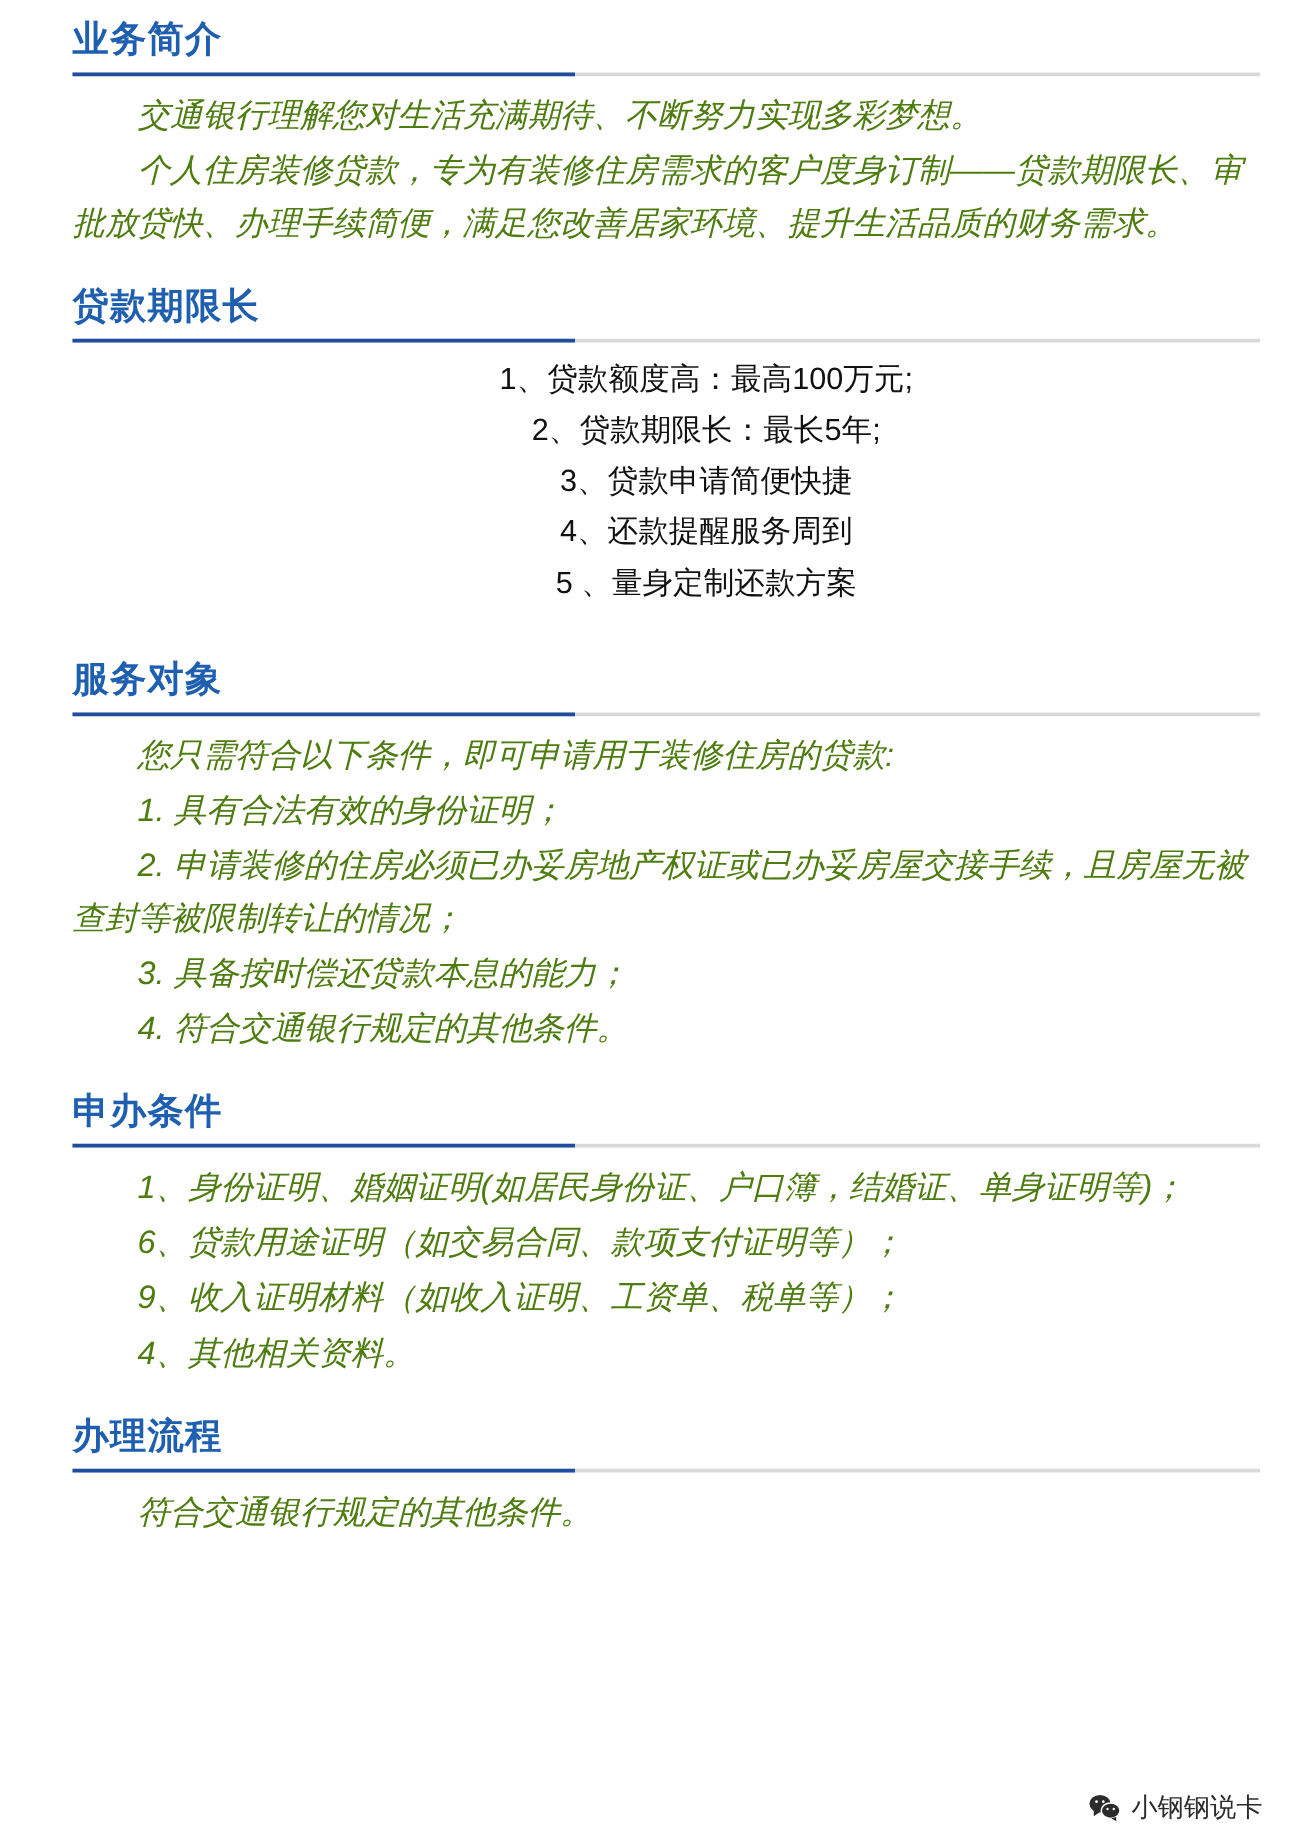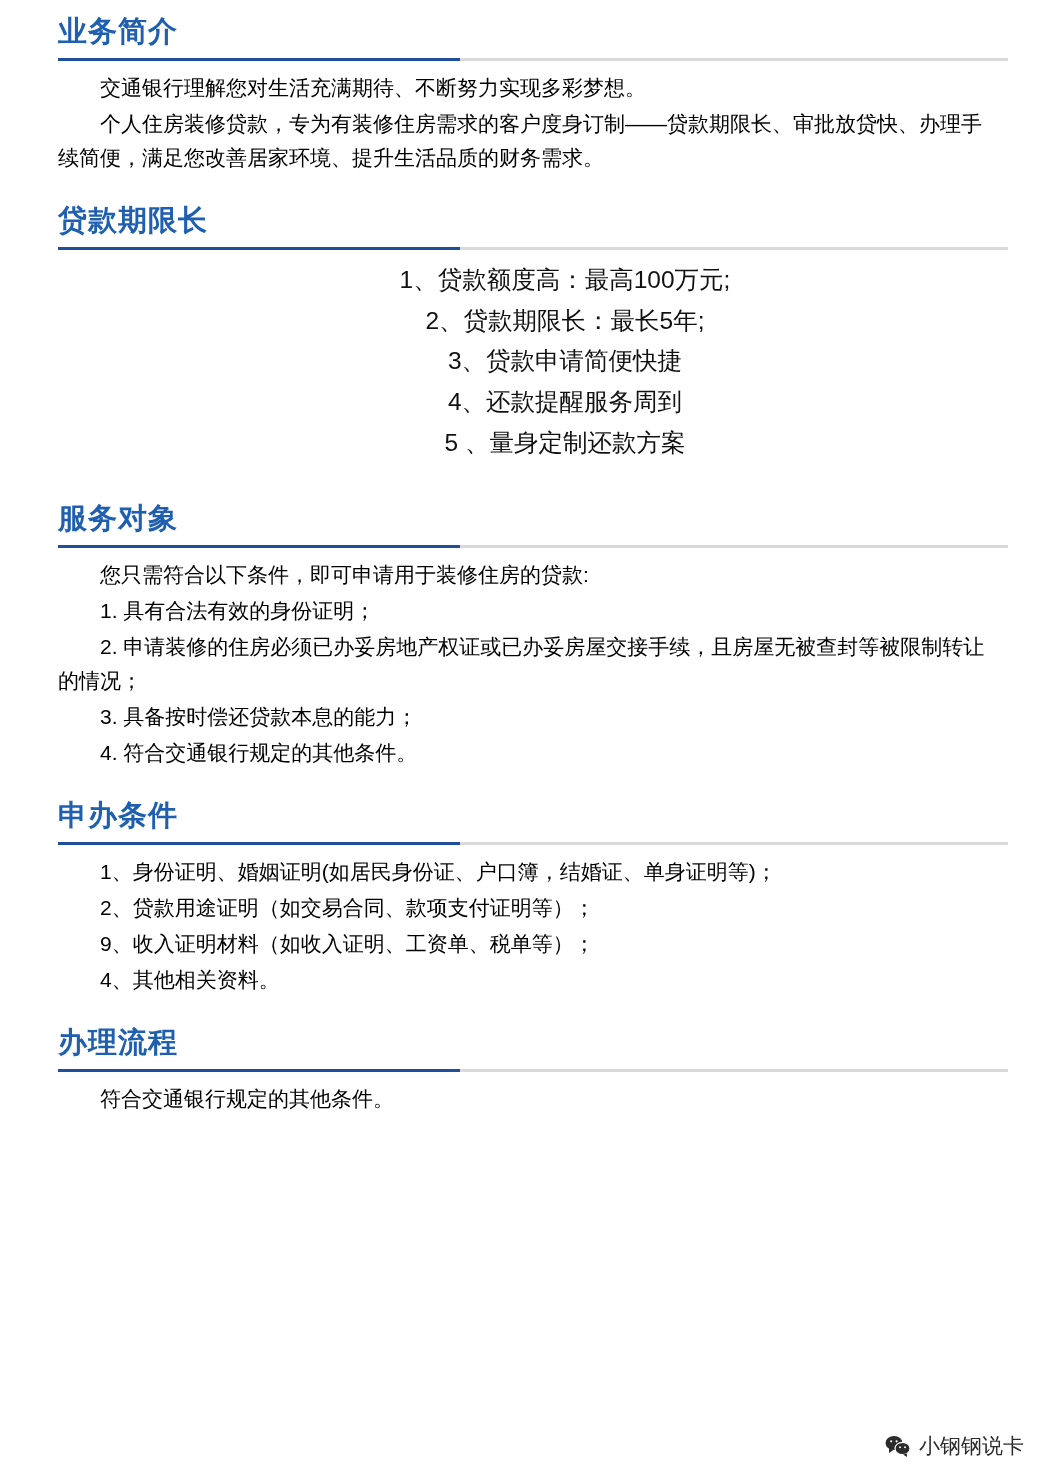--- a/index.html
+++ b/index.html
@@ -43,45 +43,46 @@
   .rule::before {
     content: "";
     position: absolute;
     left: 0;
     top: 0;
     height: 3px;
     width: 402px;
     background: #1f4e9c;
   }
   .body-text {
-    font-size: 21px;
+    font-size: 26px;
     line-height: 1.62;
-    color: #000000;
+    color: #4d7c0f;
     padding-left: 16px;
     padding-right: 14px;
+    font-style: italic;
   }
   .para {
     text-indent: 2em;
     margin: 0 0 2px 0;
   }
   .list {
     margin: 0;
     padding: 0 0 0 16px;
     list-style: none;
     text-align: center;
   }
   .list li {
     font-size: 24.5px;
     line-height: 1.66;
     padding-left: 60px;
     color: #111111;
   }
   .footer-badge {
     position: absolute;
-    right: 18px;
+    right: 32px;
     bottom: 14px;
     display: flex;
     align-items: center;
     gap: 8px;
     color: #2b2b2b;
     font-size: 21px;
   }
   .footer-badge .wx {
     width: 26px;
     height: 22px;
@@ -132,21 +133,21 @@
     </div>
   </div>
 
   <div class="spacer-sm"></div>
 
   <div class="section">
     <div class="sec-title">申办条件</div>
     <div class="rule"></div>
     <div class="body-text">
       <p class="para">1、身份证明、婚姻证明(如居民身份证、户口簿，结婚证、单身证明等)；</p>
-      <p class="para">2、贷款用途证明（如交易合同、款项支付证明等）；</p>
+      <p class="para">6、贷款用途证明（如交易合同、款项支付证明等）；</p>
       <p class="para">9、收入证明材料（如收入证明、工资单、税单等）；</p>
       <p class="para">4、其他相关资料。</p>
     </div>
   </div>
 
   <div class="spacer-sm"></div>
 
   <div class="section">
     <div class="sec-title">办理流程</div>
     <div class="rule"></div>

